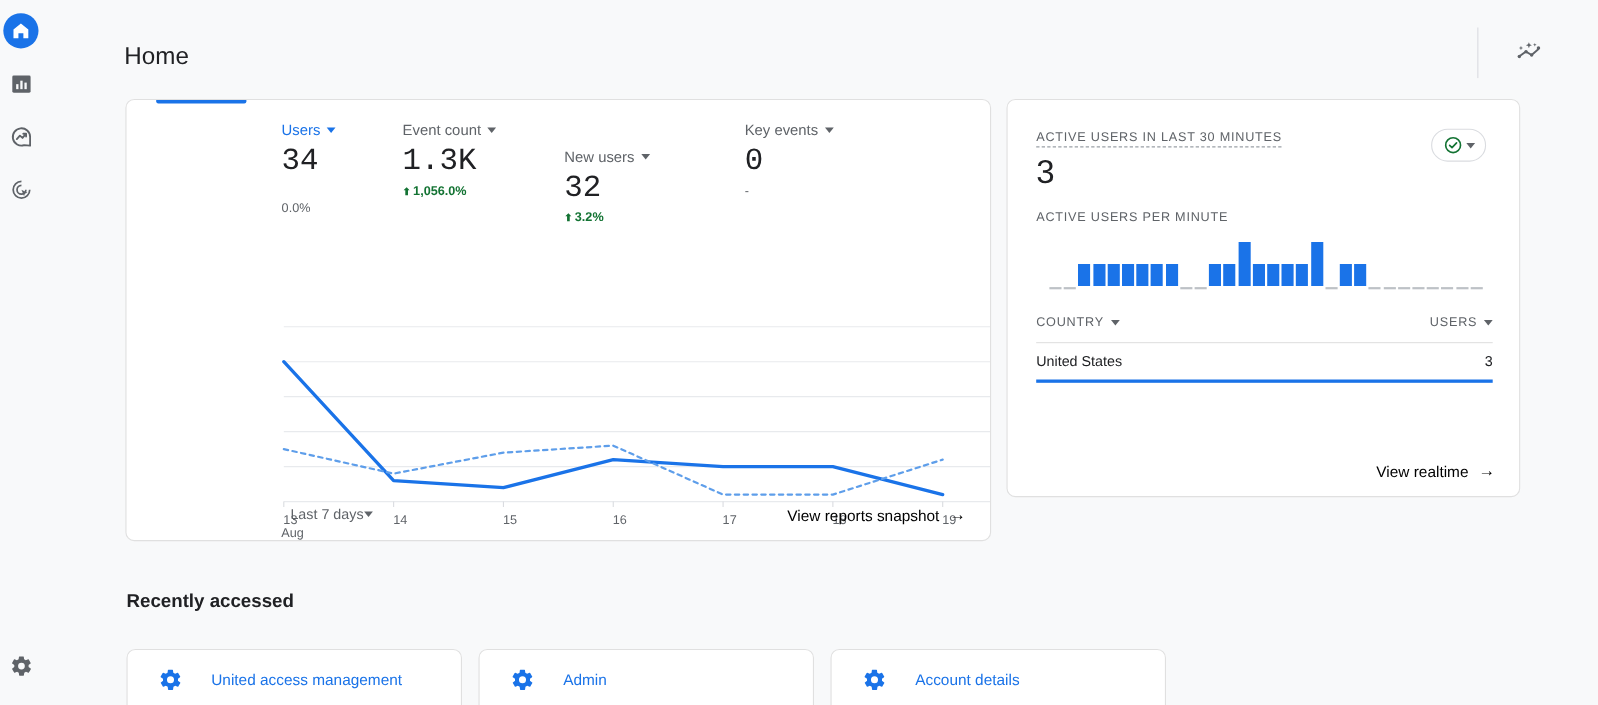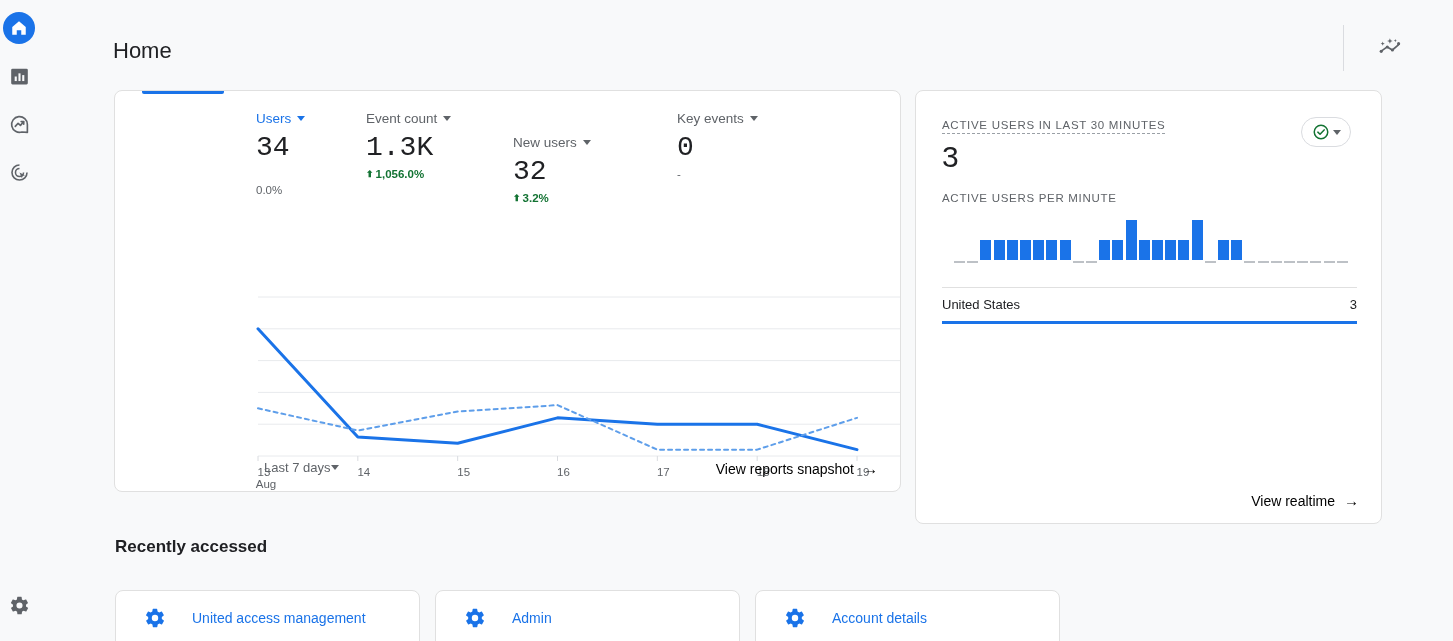--- a/index.html
+++ b/index.html
@@ -45,21 +45,21 @@
     display: flex; align-items: center; justify-content: center;
     border-radius: 50%; cursor: pointer;
   }
 
   
   .card {
     position: absolute; background: #fff; border: 1px solid #e0e0e0;
     border-radius: 8px; overflow: hidden;
   }
   #card-overview { left: 114px; top: 90px; width: 787px; height: 402px; }
-  #card-realtime { left: 915px; top: 90px; width: 467px; height: 434px; }
+  #card-realtime { left: 915px; top: 90px; width: 467px; height: 362px; }
 
   .tab-indicator {
     position: absolute; left: 27px; top: 0; width: 82px; height: 3px;
     background: #1a73e8; border-radius: 0 0 2px 2px;
   }
 
   
   #metric-row { position: absolute; left: 0; top: 20px; width: 787px; height: 80px; }
   .metric { position: absolute; top: 0; }
   .metric-head { display: flex; align-items: center; gap: 6px; cursor: pointer; }
@@ -350,20 +350,30 @@
         <div class="rt-bar empty" style="left: 316.8px; width: 11px; position: absolute;"></div>
         <div class="rt-bar empty" style="left: 330px; width: 11px; position: absolute;"></div>
         <div class="rt-bar empty" style="left: 343.2px; width: 11px; position: absolute;"></div>
         <div class="rt-bar empty" style="left: 356.4px; width: 11px; position: absolute;"></div>
         <div class="rt-bar empty" style="left: 369.6px; width: 11px; position: absolute;"></div>
         <div class="rt-bar empty" style="left: 382.8px; width: 11px; position: absolute;"></div>
         <div style="position: absolute; left: 0px; bottom: 0px; width: 394px; height: 1px; background: transparent;"></div>
       </div>
 
     <div id="rt-table">
+      <div class="rt-th-row">
+        <div class="rt-th">
+          <span>COUNTRY</span>
+          <span class="caret"></span>
+        </div>
+        <div class="rt-th">
+          <span>USERS</span>
+          <span class="caret"></span>
+        </div>
+      </div>
       <div class="rt-row-sep"></div>
       <div id="rt-rows">
           <div class="rt-tr">
             <span class="rt-td">United States</span>
             <span class="rt-td">3</span>
           </div>
           <div class="rt-bar-underline" style="width: 100%;"></div>
         </div>
     </div>
 

